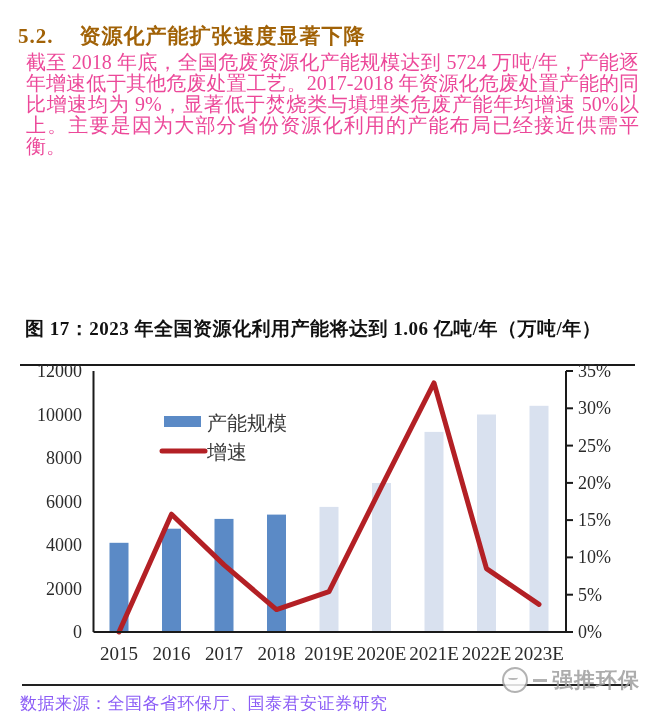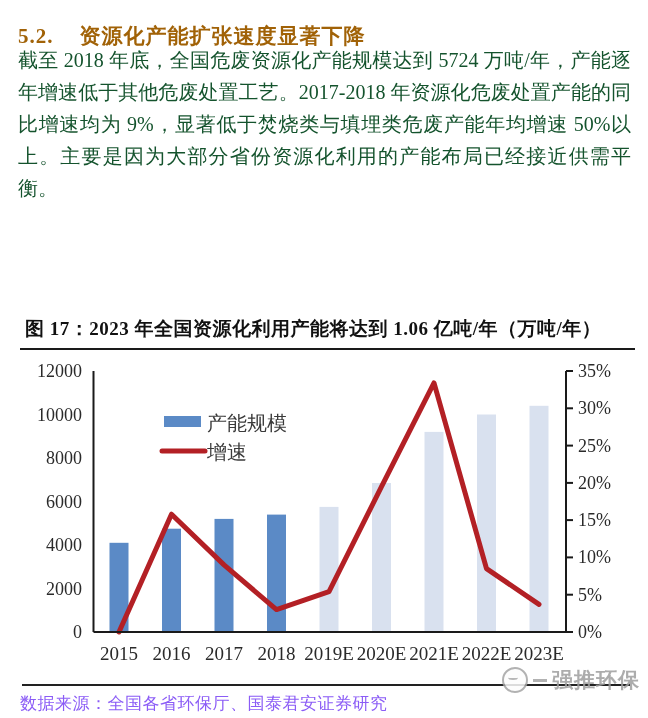--- a/index.html
+++ b/index.html
@@ -12,30 +12,30 @@
     color:#1f1f1f;
   }
   .heading{
     position:absolute;top:6px;left:18px;width:615px;
     font-size:21px;font-weight:bold;color:#a16207;
     letter-spacing:1px;
     margin-top:16px;
   }
   .heading .sec-num{margin-right:26px;}
   .body-para{
-    position:absolute;left:18px;width:613px;margin:0;
-    font-size:20px;line-height:32px;text-align:justify;
-    text-justify:inter-character;color:#14532d;
+    position:absolute;left:18px;width:613px;margin:8px;
+    font-size:20px;line-height:21px;text-align:justify;
+    text-justify:inter-character;color:#ec4899;
   }
   .p1{top:44px;}
   .p2{top:182px;}
   .fig-title{
     position:absolute;top:314px;left:20px;width:610px;
     font-size:19px;font-weight:bold;color:#111;
-    padding:2px 0 6px 5px;
+    padding:2px 0 22px 5px;
     border-bottom:2px solid #1a1a1a;
     letter-spacing:0.5px;
   }
   #chart{position:absolute;top:352px;left:0;}
   #chart text{font-family:"Liberation Serif","DejaVu Serif",serif;}
   .footer-rule{
     position:absolute;top:684px;left:22px;width:608px;
     border-top:2px solid #222;
   }
   .source{

